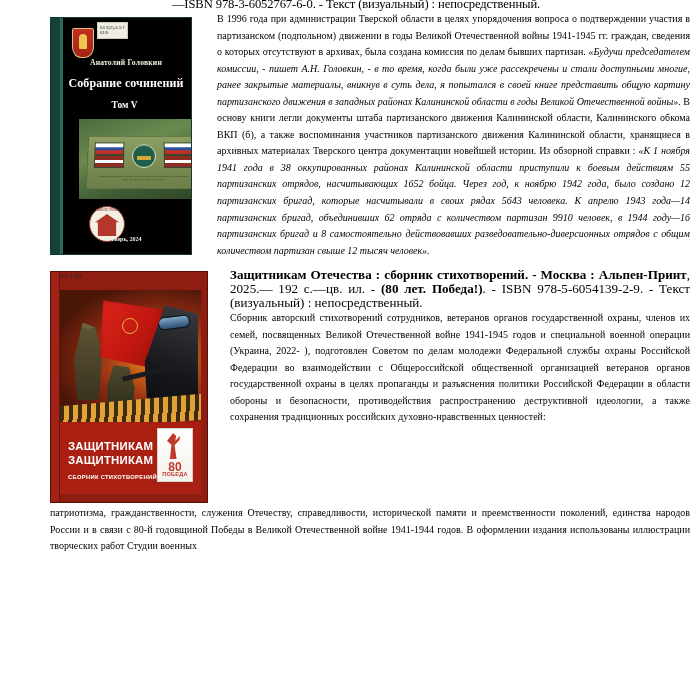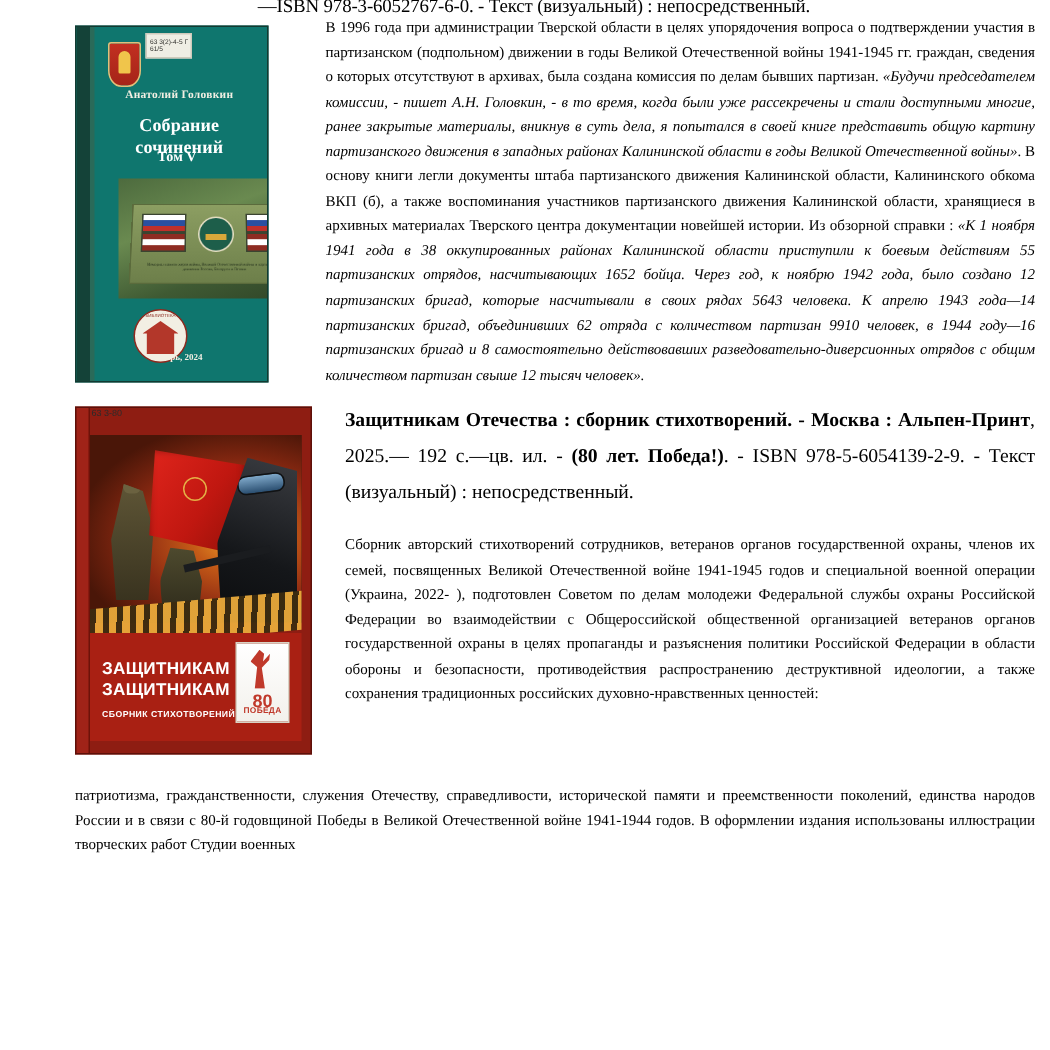--- a/index.html
+++ b/index.html
@@ -49,29 +49,29 @@
     float: left;
     width: 157px;
     height: 238px;
     margin: 6px 10px 2px 0;
     shape-margin: 6px;
   }
   .cover-float-2 {
     float: left;
     width: 170px;
     height: 232px;
-    margin: 3px 10px 20px 0;
+    margin: 3px 10px 2px 0;
   }
 
   
   .cover1 {
     position: relative;
-    width: 129px;
+    width: 142px;
     height: 238px;
-    background: #0f766e;
+    background: #000000;
     box-sizing: border-box;
     border: 1px solid #123a31;
     overflow: hidden;
   }
   .c1-spine {
     position: absolute;
     left: 0; top: 0; bottom: 0;
     width: 9px;
     background: #144238;
     border-right: 1px solid #0c2f27;
@@ -390,23 +390,23 @@
     text-align: center;
     font-family: "Liberation Sans", sans-serif;
     font-weight: bold;
     font-size: 5.6px;
     color: #c0392b;
     letter-spacing: .2px;
   }
 
   .entry2-head {
     font-size: 13.1px;
-    line-height: 24px;
+    line-height: 14px;
     text-align: justify;
-    margin: 0 0 16px 0;
+    margin: 0 0 0 0;
   }
   .gap-small { height: 9px; }
 </style>
 </head>
 <body>
 
 <div class="page">
 
   <div class="isbn-top">—ISBN 978-3-6052767-6-0. - Текст (визуальный) : непосредственный.</div>
 

